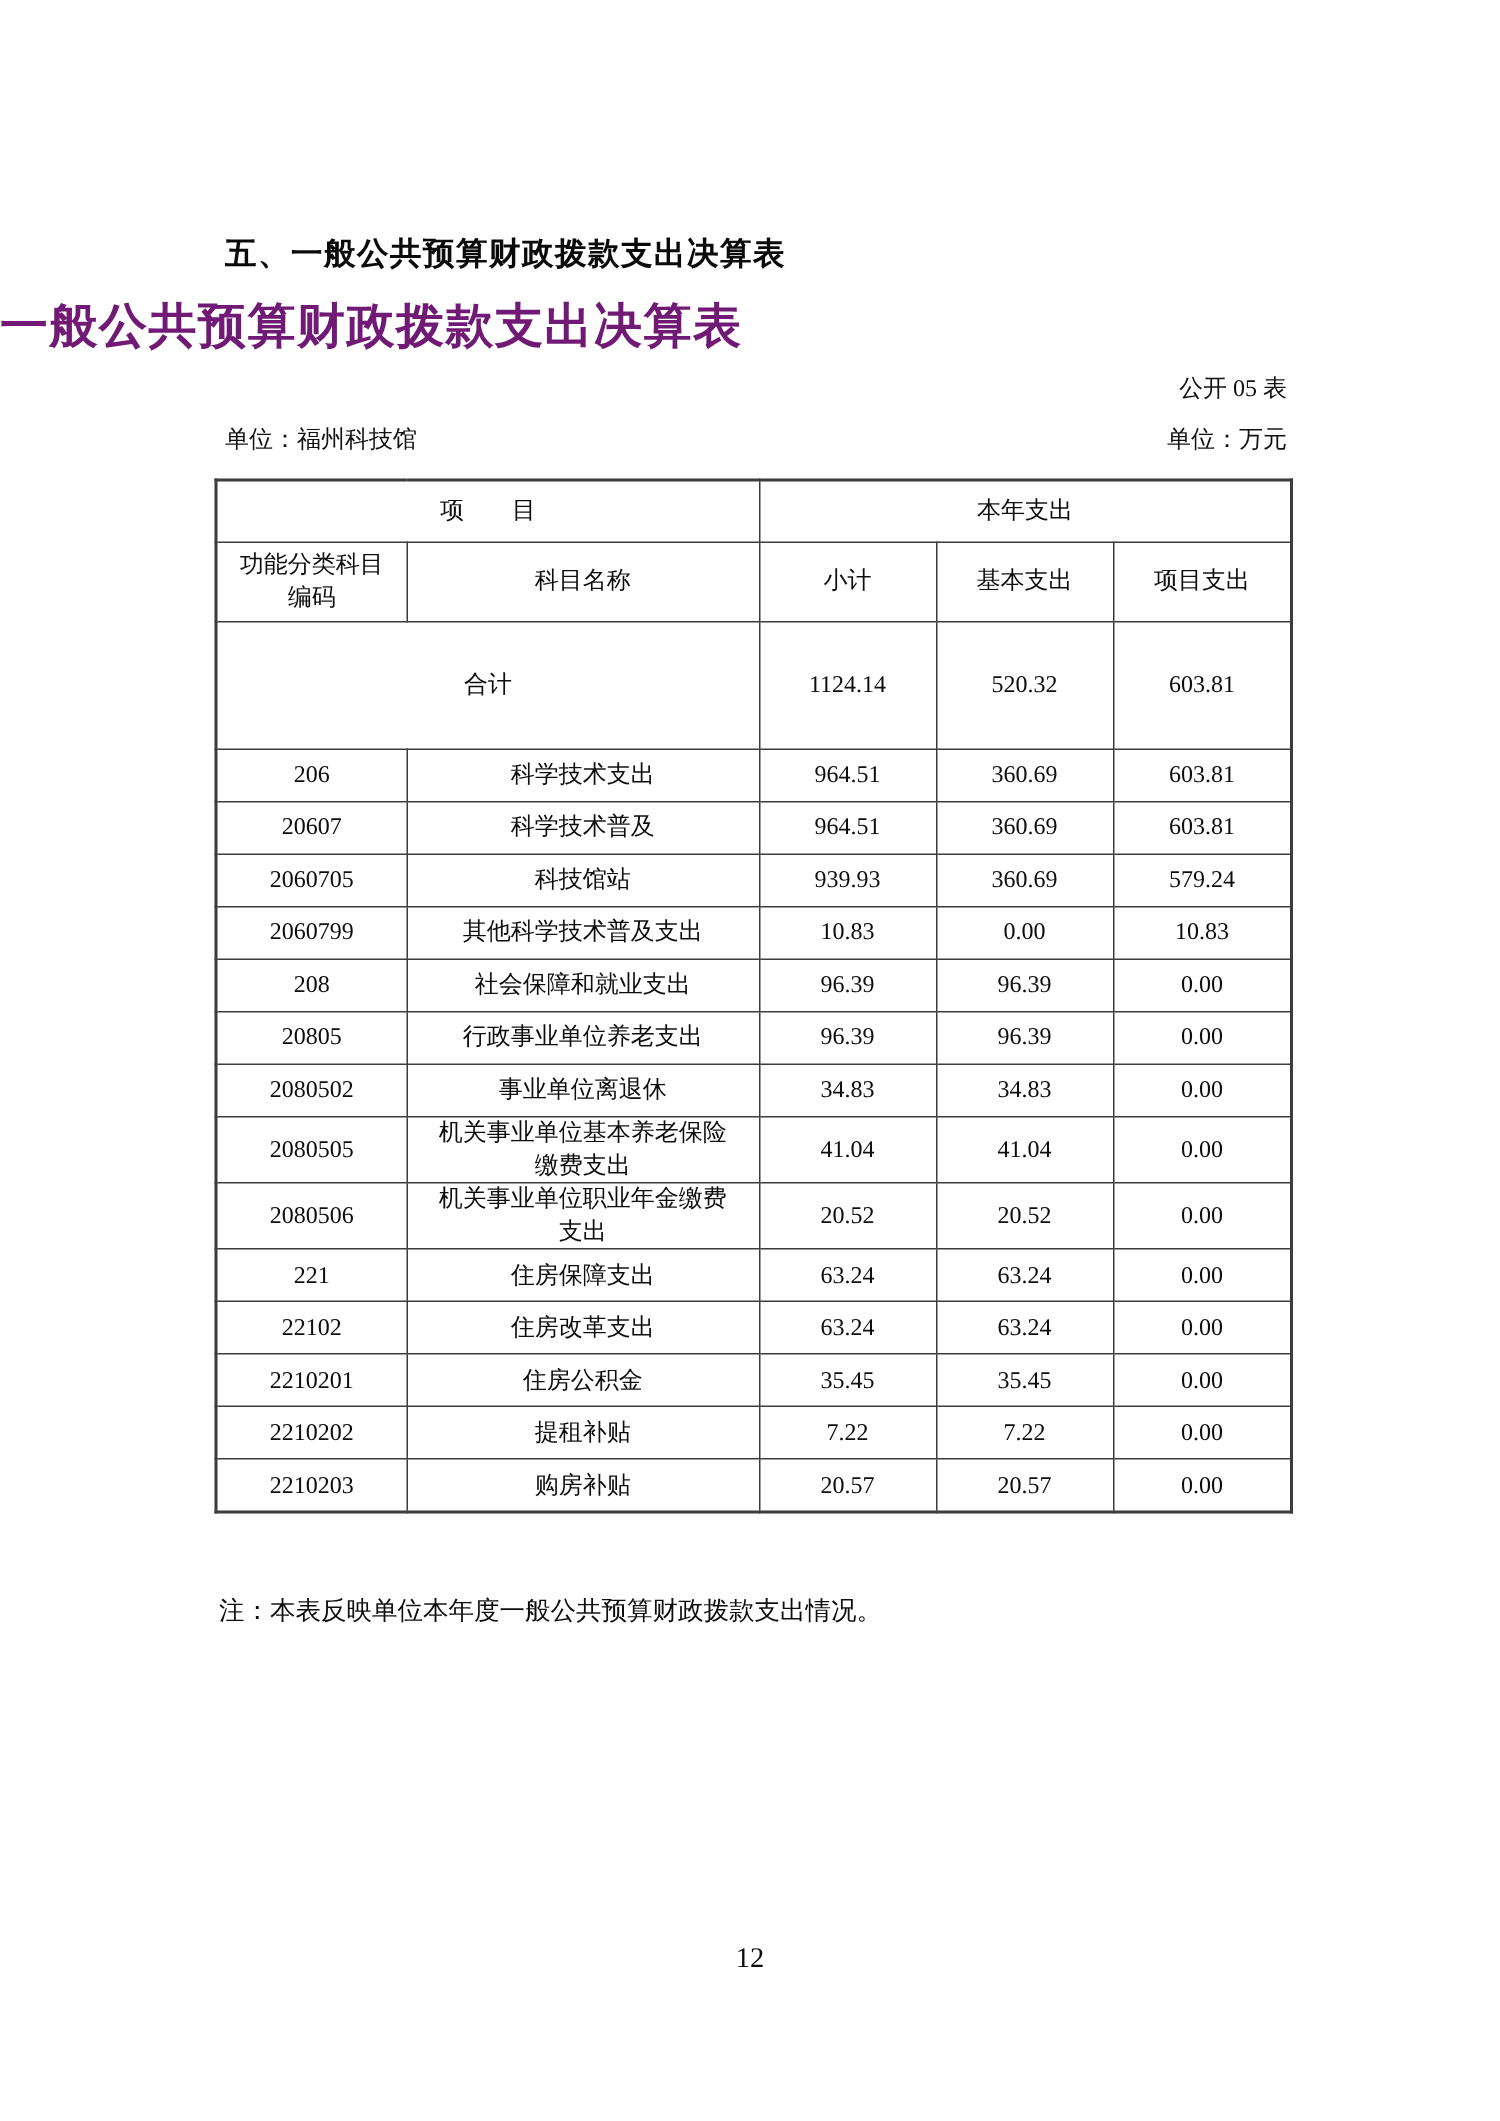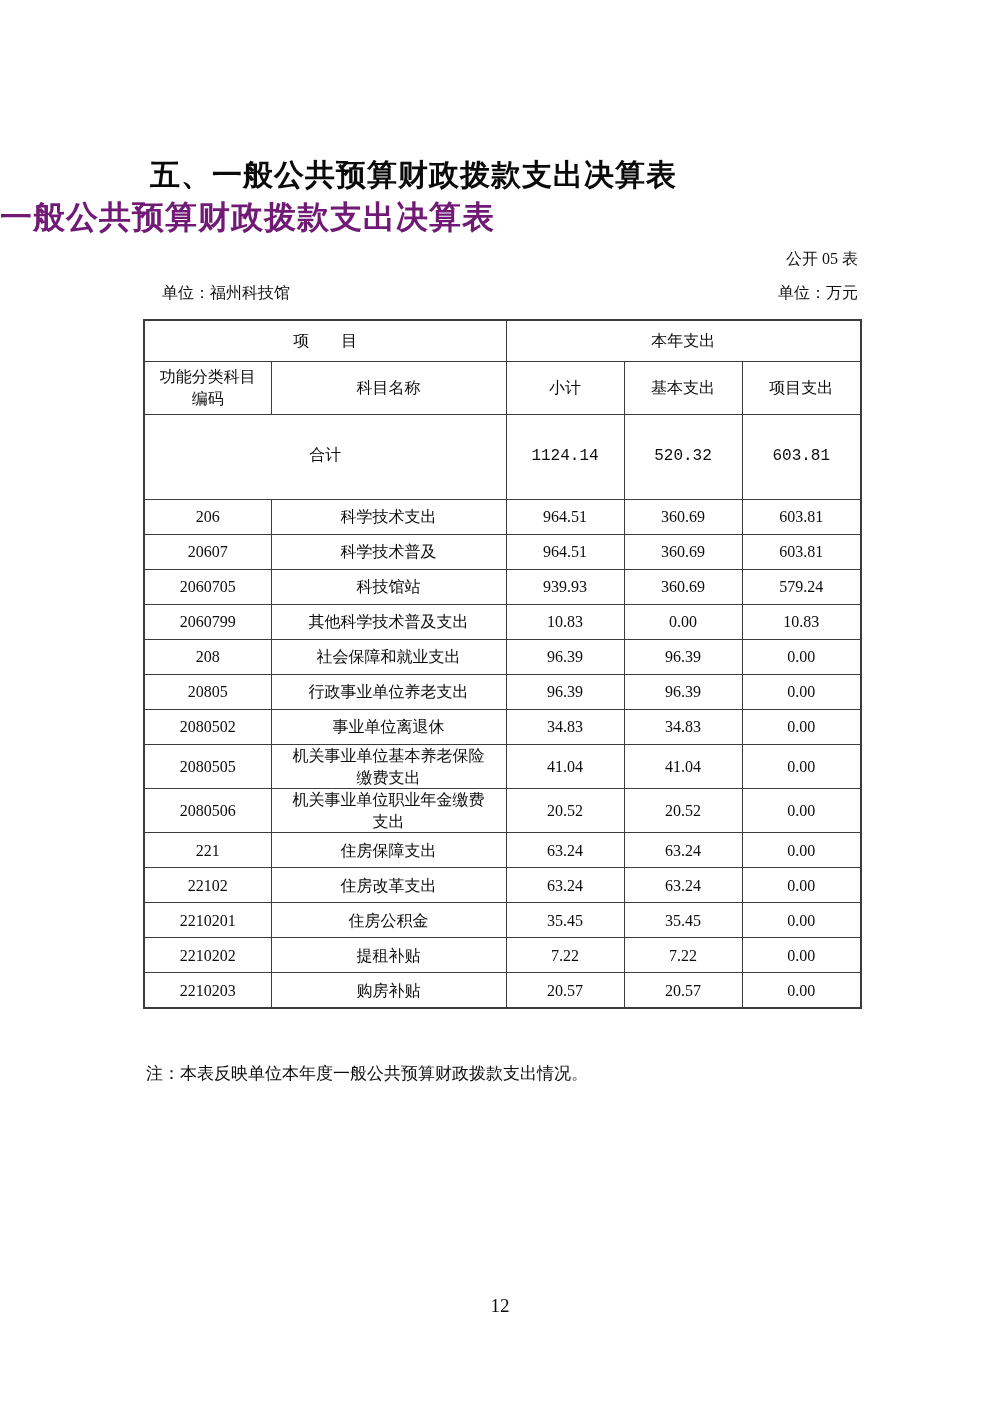--- a/index.html
+++ b/index.html
@@ -15,21 +15,21 @@
     color: #000000;
     font-family: "Liberation Serif", "DejaVu Serif", serif;
     overflow: hidden;
   }
   .section-heading {
     position: absolute;
     left: 150px;
     top: 155px;
     font-family: Liberation Serif, serif;
     font-weight: bold;
-    font-size: 30px;
+    font-size: 21px;
     letter-spacing: 1px;
     color: #0a0a0a;
     white-space: nowrap;
   }
   .table-title {
     position: absolute;
     left: 0;
     right: 0;
     top: 196px;
     text-align: left;
@@ -48,21 +48,20 @@
   }
   .unit-row {
     position: absolute;
     left: 150px;
     right: 142px;
     top: 283px;
     display: flex;
     justify-content: space-between;
     font-size: 16px;
     color: #111;
-    margin-left: 12px;
   }
   table.budget {
     position: absolute;
     left: 143px;
     top: 319px;
     width: 717px;
     border-collapse: collapse;
     table-layout: fixed;
   }
   table.budget th,
@@ -75,21 +74,21 @@
     line-height: 1.35;
     vertical-align: middle;
     text-align: center;
     overflow: hidden;
   }
   table.budget {
     border: 2px solid #3c3c3c;
   }
   tr.header-row-1 th { height: 40px; }
   tr.header-row-2 th { height: 52px; }
-  tr.total-row td { height: 84px; font-family: Liberation Mono, monospace; }
+  tr.total-row td { height: 84px; }
   tbody tr.data-row td { height: 34px; }
   .cell-left {
     text-align: left;
     padding-left: 9px;
   }
   .cell-name {
     text-align: left;
     padding-left: 13px;
     margin-left: 28px;
   }

